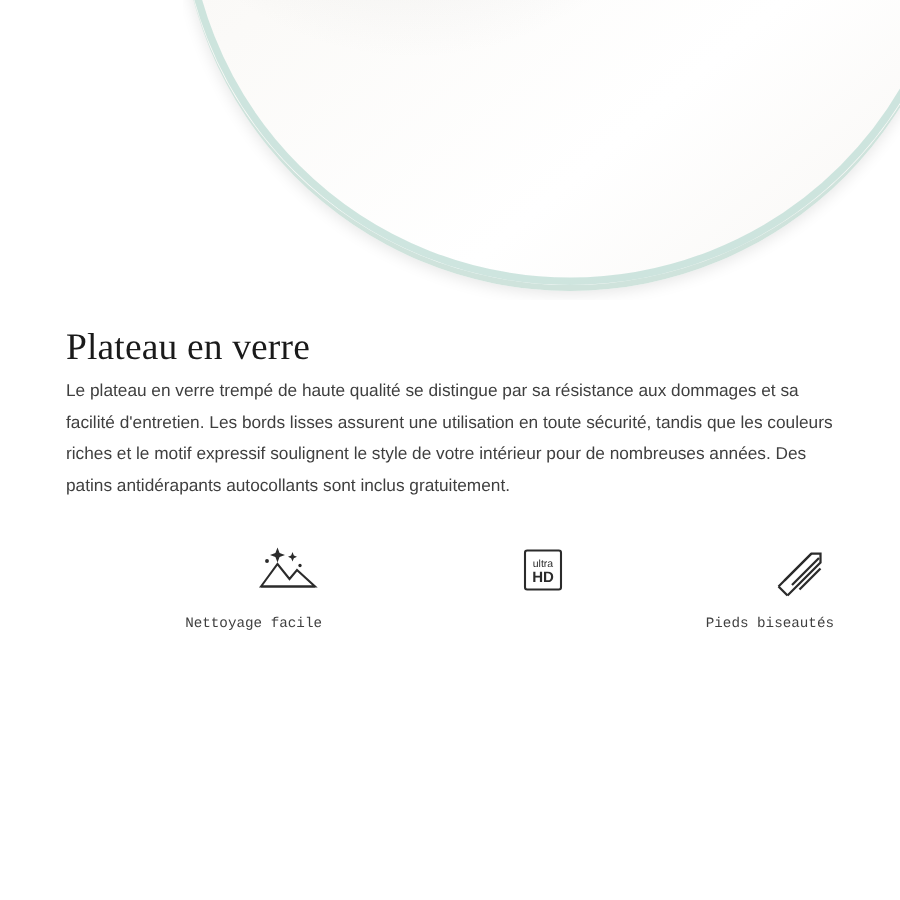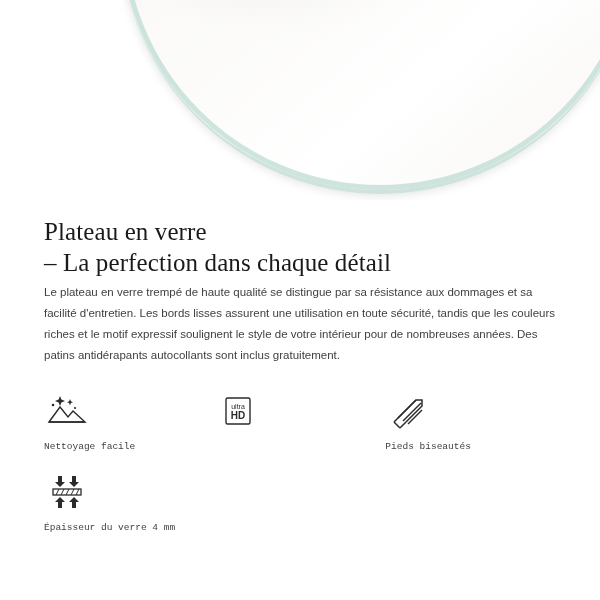--- a/index.html
+++ b/index.html
@@ -86,21 +86,21 @@
   
   .features {
     margin-top: 22px;
     display: grid;
     grid-template-columns: repeat(3, 1fr);
     row-gap: 16px;
   }
   .feature {
     display: flex;
     flex-direction: column;
-    align-items: flex-start;
+    align-items: flex-end;
     justify-content: flex-start;
   }
   .feature-icon {
     height: 46px;
     display: flex;
     align-items: center;
     justify-content: center;
   }
   .feature-label {
     margin-top: 6px;
@@ -132,21 +132,20 @@
       
     </div>
     <div class="hero-edge"></div>
     <div class="hero-mask-left"></div>
   </div>
 
   <div class="content">
 
     <h1 class="headline">
       <span>Plateau en verre</span>
-      <span class="line2">– La perfection dans chaque détail</span>
     </h1>
 
     <p class="body-text">Le plateau en verre trempé de haute qualité se distingue par sa résistance aux dommages et sa facilité d'entretien. Les bords lisses assurent une utilisation en toute sécurité, tandis que les couleurs riches et le motif expressif soulignent le style de votre intérieur pour de nombreuses années. Des patins antidérapants autocollants sont inclus gratuitement.</p>
 
     <div class="features">
 
       <div class="feature">
         <div class="feature-icon">
           <svg width="46" height="40" viewBox="0 0 46 40">
             <g fill="none" stroke="#2b2b2b" stroke-width="1.4">
@@ -184,37 +183,16 @@
               <path d="M23 33 L37 19"></path>
               <path d="M9 31 L15 37"></path>
             </g>
           </svg>
         </div>
         <div class="feature-label">Pieds biseautés</div>
       </div>
 
 
 
-      <div class="feature">
-        <div class="feature-icon">
-          <svg width="46" height="40" viewBox="0 0 46 40">
-            <g fill="#2b2b2b">
-              <path d="M14 4 L14 10 L11 10 L16 15 L21 10 L18 10 L18 4 Z"></path>
-              <path d="M28 4 L28 10 L25 10 L30 15 L35 10 L32 10 L32 4 Z"></path>
-              <path d="M14 36 L14 30 L11 30 L16 25 L21 30 L18 30 L18 36 Z"></path>
-              <path d="M28 36 L28 30 L25 30 L30 25 L35 30 L32 30 L32 36 Z"></path>
-            </g>
-            <rect x="9" y="17" width="28" height="6" fill="none" stroke="#2b2b2b" stroke-width="1.3"></rect>
-            <g stroke="#2b2b2b" stroke-width="1">
-              <path d="M12 23 L15 17"></path>
-                <path d="M17 23 L20 17"></path>
-              <path d="M22 23 L25 17"></path>
-                <path d="M27 23 L30 17"></path>
-              <path d="M32 23 L35 17"></path>
-            </g>
-          </svg>
-        </div>
-        <div class="feature-label">Épaisseur du verre 4 mm</div>
-      </div>
 
     </div>
   </div>
 </div>
 
 </body></html>

